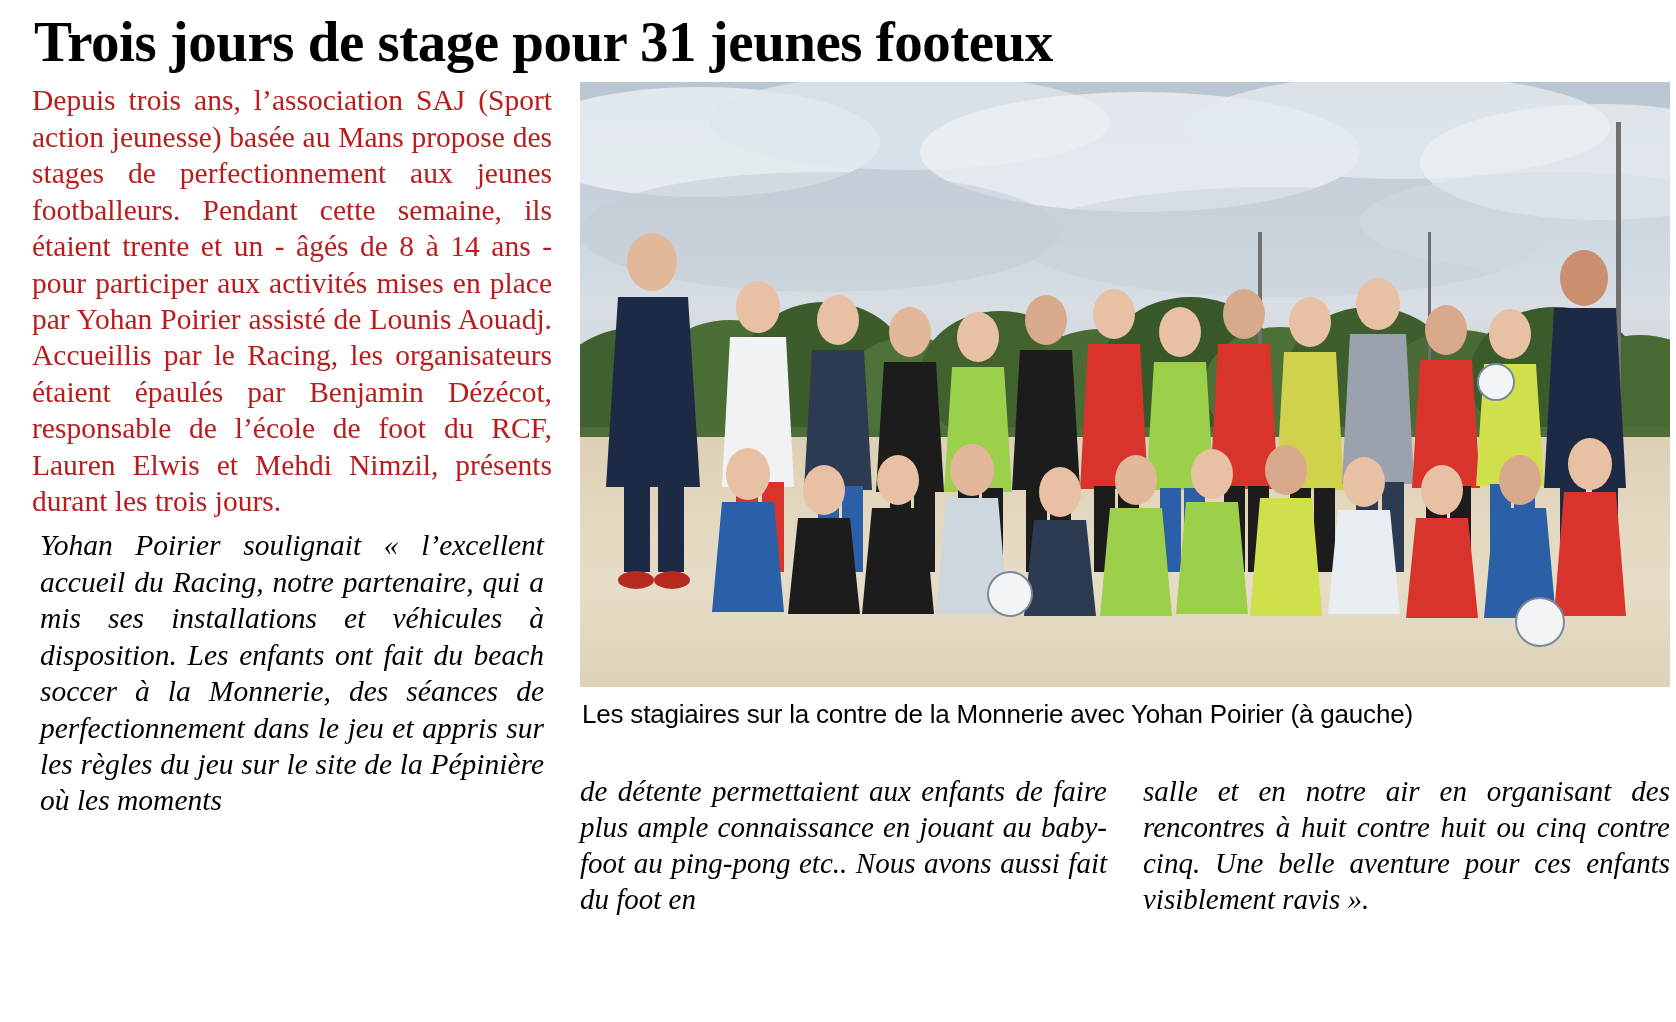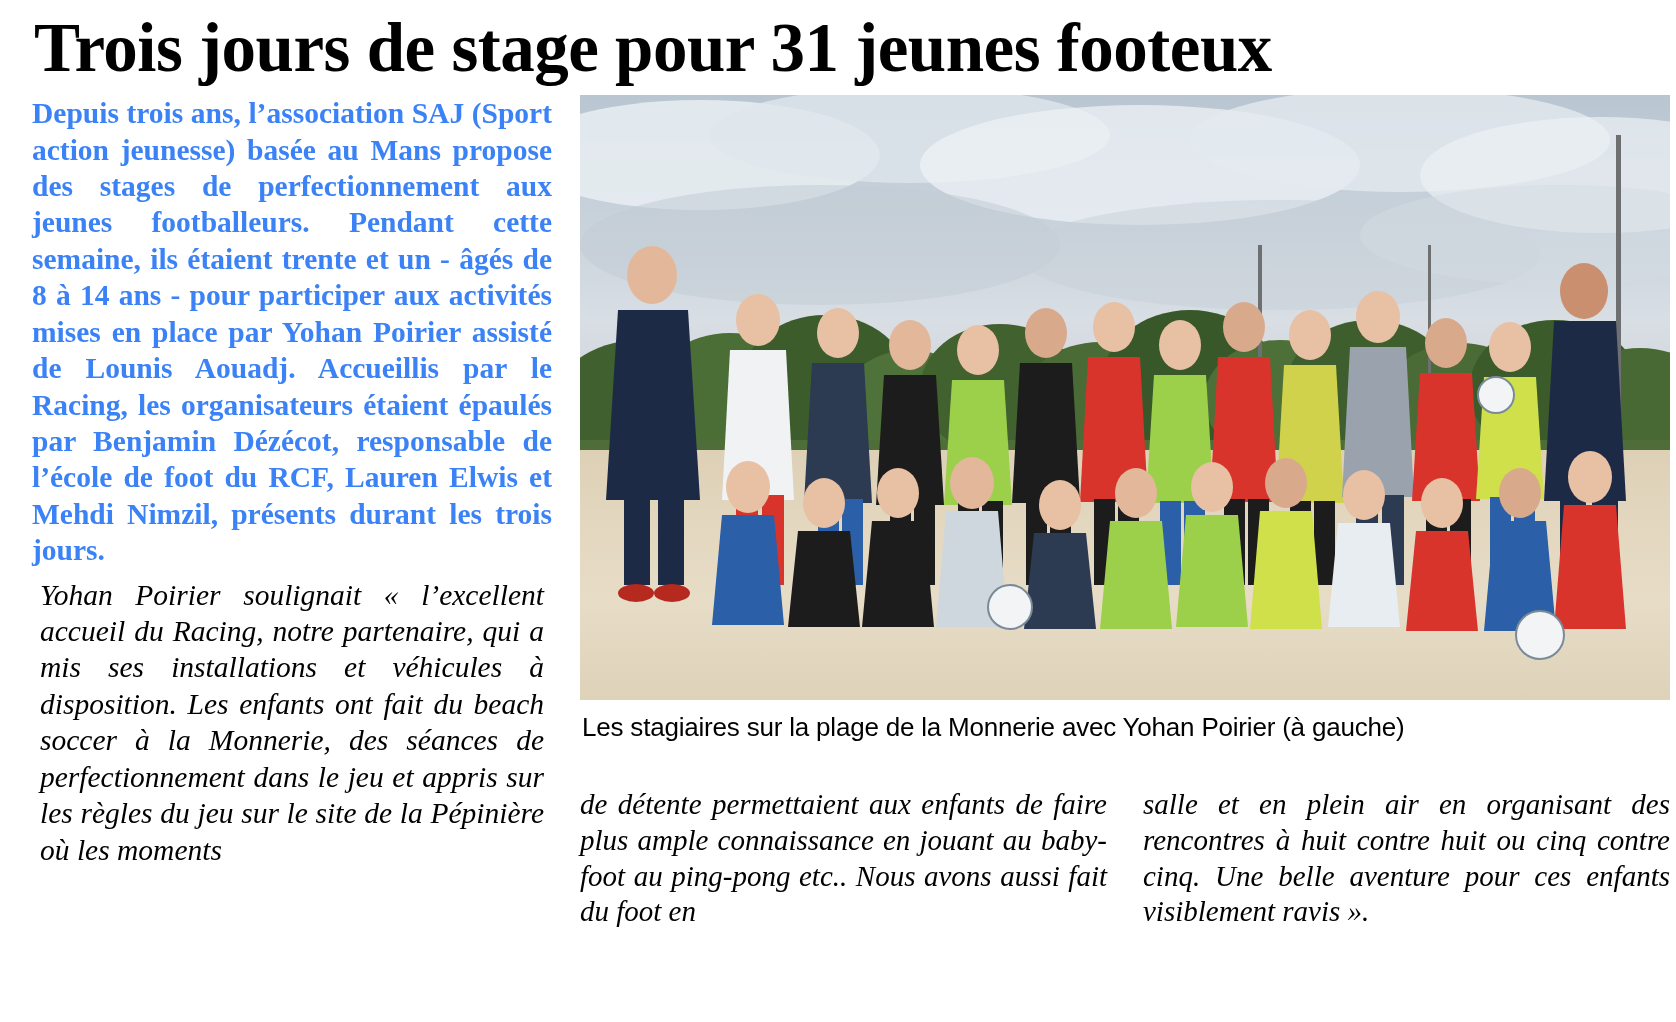--- a/index.html
+++ b/index.html
@@ -17,21 +17,21 @@
   .page {
     position: relative;
     width: 1676px;
     height: 1022px;
     box-sizing: border-box;
     padding: 0 28px;
   }
   .headline {
     font-family: "Liberation Serif", serif;
     font-weight: bold;
-    font-size: 69px;
+    font-size: 57px;
     line-height: 1.06;
     letter-spacing: -0.5px;
     margin: 12px 0 10px 6px;
     color: #000;
     white-space: nowrap;
   }
   .body-area {
     position: relative;
     display: flex;
     gap: 28px;
@@ -42,22 +42,21 @@
     flex: 0 0 520px;
     padding-left: 4px;
   }
   .lead {
     font-size: 29.5px;
     line-height: 1.235;
     text-align: justify;
     text-justify: inter-word;
     hyphens: auto;
     margin: 0;
-    color: #3b82f6;
-    font-weight: bold;
+    color: #b91c1c;
   }
   .lead-italic {
     font-style: italic;
     font-size: 29.5px;
     line-height: 1.235;
     text-align: justify;
     margin: 8px;
     color: #000;
   }
   
@@ -294,23 +293,23 @@
               <path d="M914 426 h52 l10 110 h-72 z" fill="#2b5fa8"></path>
               <ellipse cx="1010" cy="382" rx="22" ry="26" fill="#e8c0a3"></ellipse>
               <path d="M984 410 h52 l10 124 h-72 z" fill="#d8342c"></path>
             </g>
 
             <circle cx="430" cy="512" r="22" fill="#f2f4f6" stroke="#7a8a99" stroke-width="2"></circle>
             <circle cx="960" cy="540" r="24" fill="#f2f4f6" stroke="#7a8a99" stroke-width="2"></circle>
             <circle cx="916" cy="300" r="18" fill="#f2f4f6" stroke="#7a8a99" stroke-width="2"></circle>
           </svg>
         </div>
-        <figcaption class="caption">Les stagiaires sur la plage de la Monnerie avec Yohan Poirier (à gauche)</figcaption>
+        <figcaption class="caption">Les stagiaires sur la contre de la Monnerie avec Yohan Poirier (à gauche)</figcaption>
       </figure>
 
       <div class="lower-cols">
         <p class="lower-col">de détente permettaient aux enfants de faire plus ample connaissance en jouant au baby-foot au ping-pong etc.. Nous avons aussi fait du foot en</p>
-        <p class="lower-col">salle et en plein air en organisant des rencontres à huit contre huit ou cinq contre cinq. Une belle aventure pour ces enfants visiblement ravis ».</p>
+        <p class="lower-col">salle et en notre air en organisant des rencontres à huit contre huit ou cinq contre cinq. Une belle aventure pour ces enfants visiblement ravis ».</p>
       </div>
 
     </div>
   </div>
 </div>
 
 </body></html>

